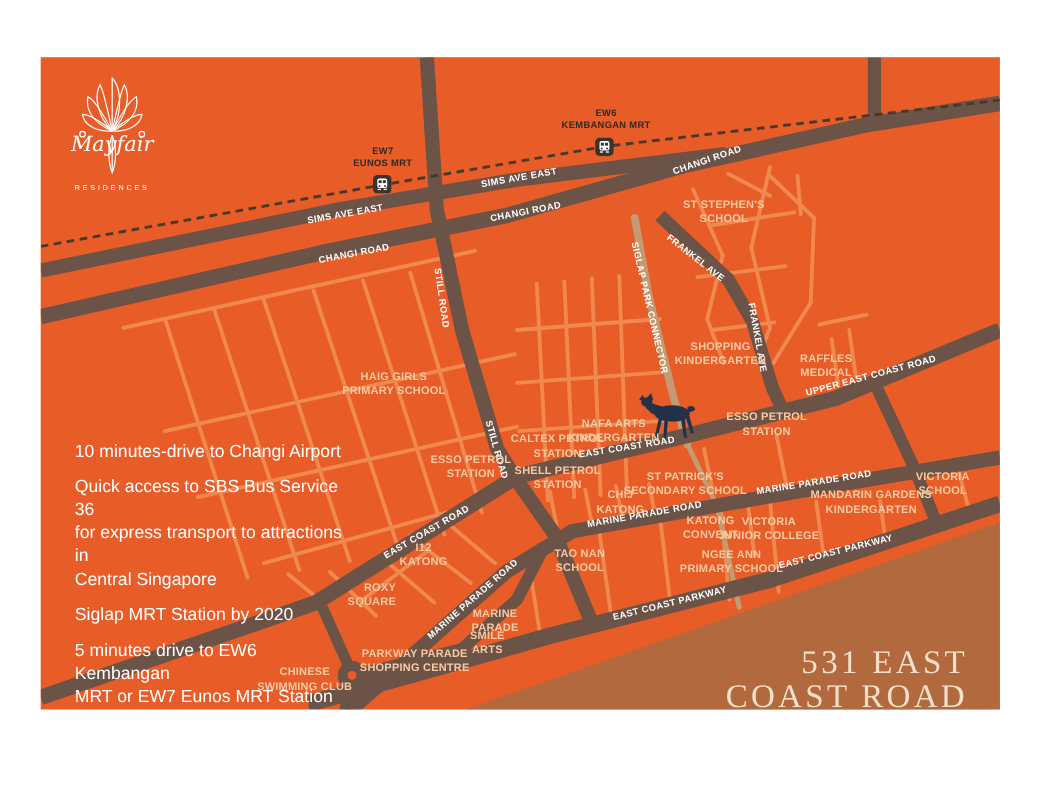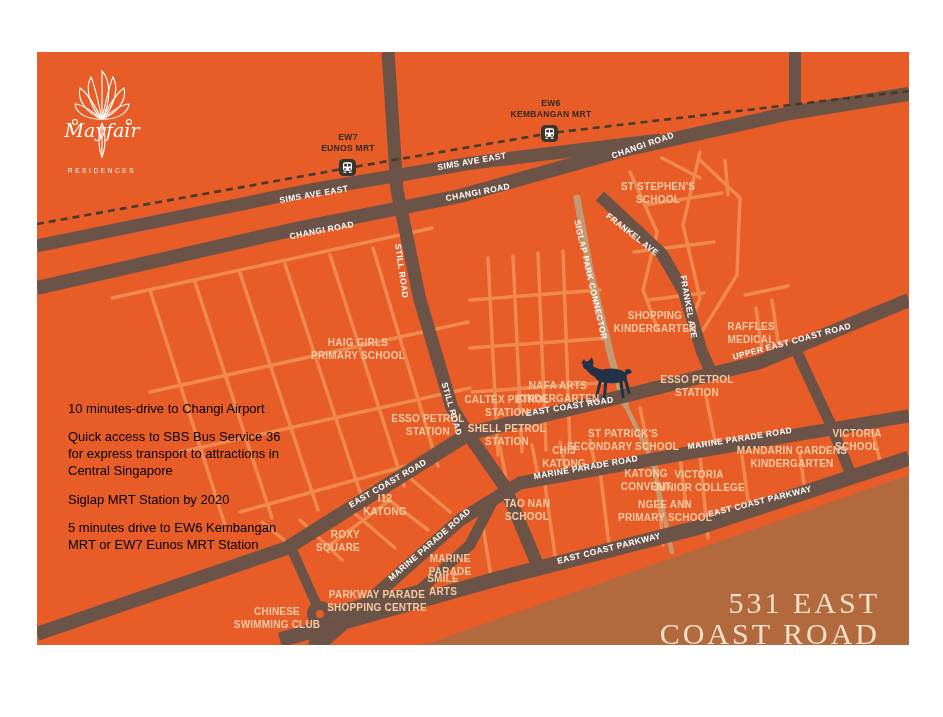--- a/index.html
+++ b/index.html
@@ -10,22 +10,22 @@
   .rlabel{position:absolute;transform:translate(-50%,-50%) rotate(var(--r,0deg));
           font-weight:bold;font-size:8.5px;line-height:1.15;color:#FFFFFF;
           letter-spacing:.4px;white-space:pre;text-align:center;}
   .plabel{position:absolute;transform:translate(-50%,-50%);
           font-weight:bold;font-size:10px;line-height:1.3;color:#F8C9A2;
           white-space:pre-line;text-align:center;letter-spacing:.2px;}
   .stlabel{position:absolute;transform:translate(-50%,-100%);
           font-weight:bold;font-size:8.5px;line-height:1.25;color:#312A21;
           white-space:pre-line;text-align:center;letter-spacing:.3px;}
   .mrt-icon{position:absolute;width:17px;height:17px;}
-  #info-block{position:absolute;left:31px;top:348px;width:250px;color:#000000;
-          font-size:13px;line-height:1.32;}
+  #info-block{position:absolute;left:31px;top:348px;width:250px;color:#ffffff;
+          font-size:16px;line-height:1.32;}
   #info-block p{margin:0 0 11px 0;white-space:pre-line;}
   #title-block{position:absolute;right:29px;top:510px;text-align:right;
           font-family:"Liberation Serif",serif;color:#F3E0CB;font-size:30px;
           line-height:31px;letter-spacing:3px;margin-top:25px;}
   #logo{position:absolute;left:26px;top:9px;}
   #deer{position:absolute;left:536px;top:304px;}
 </style>
 </head>
 <body>
 

